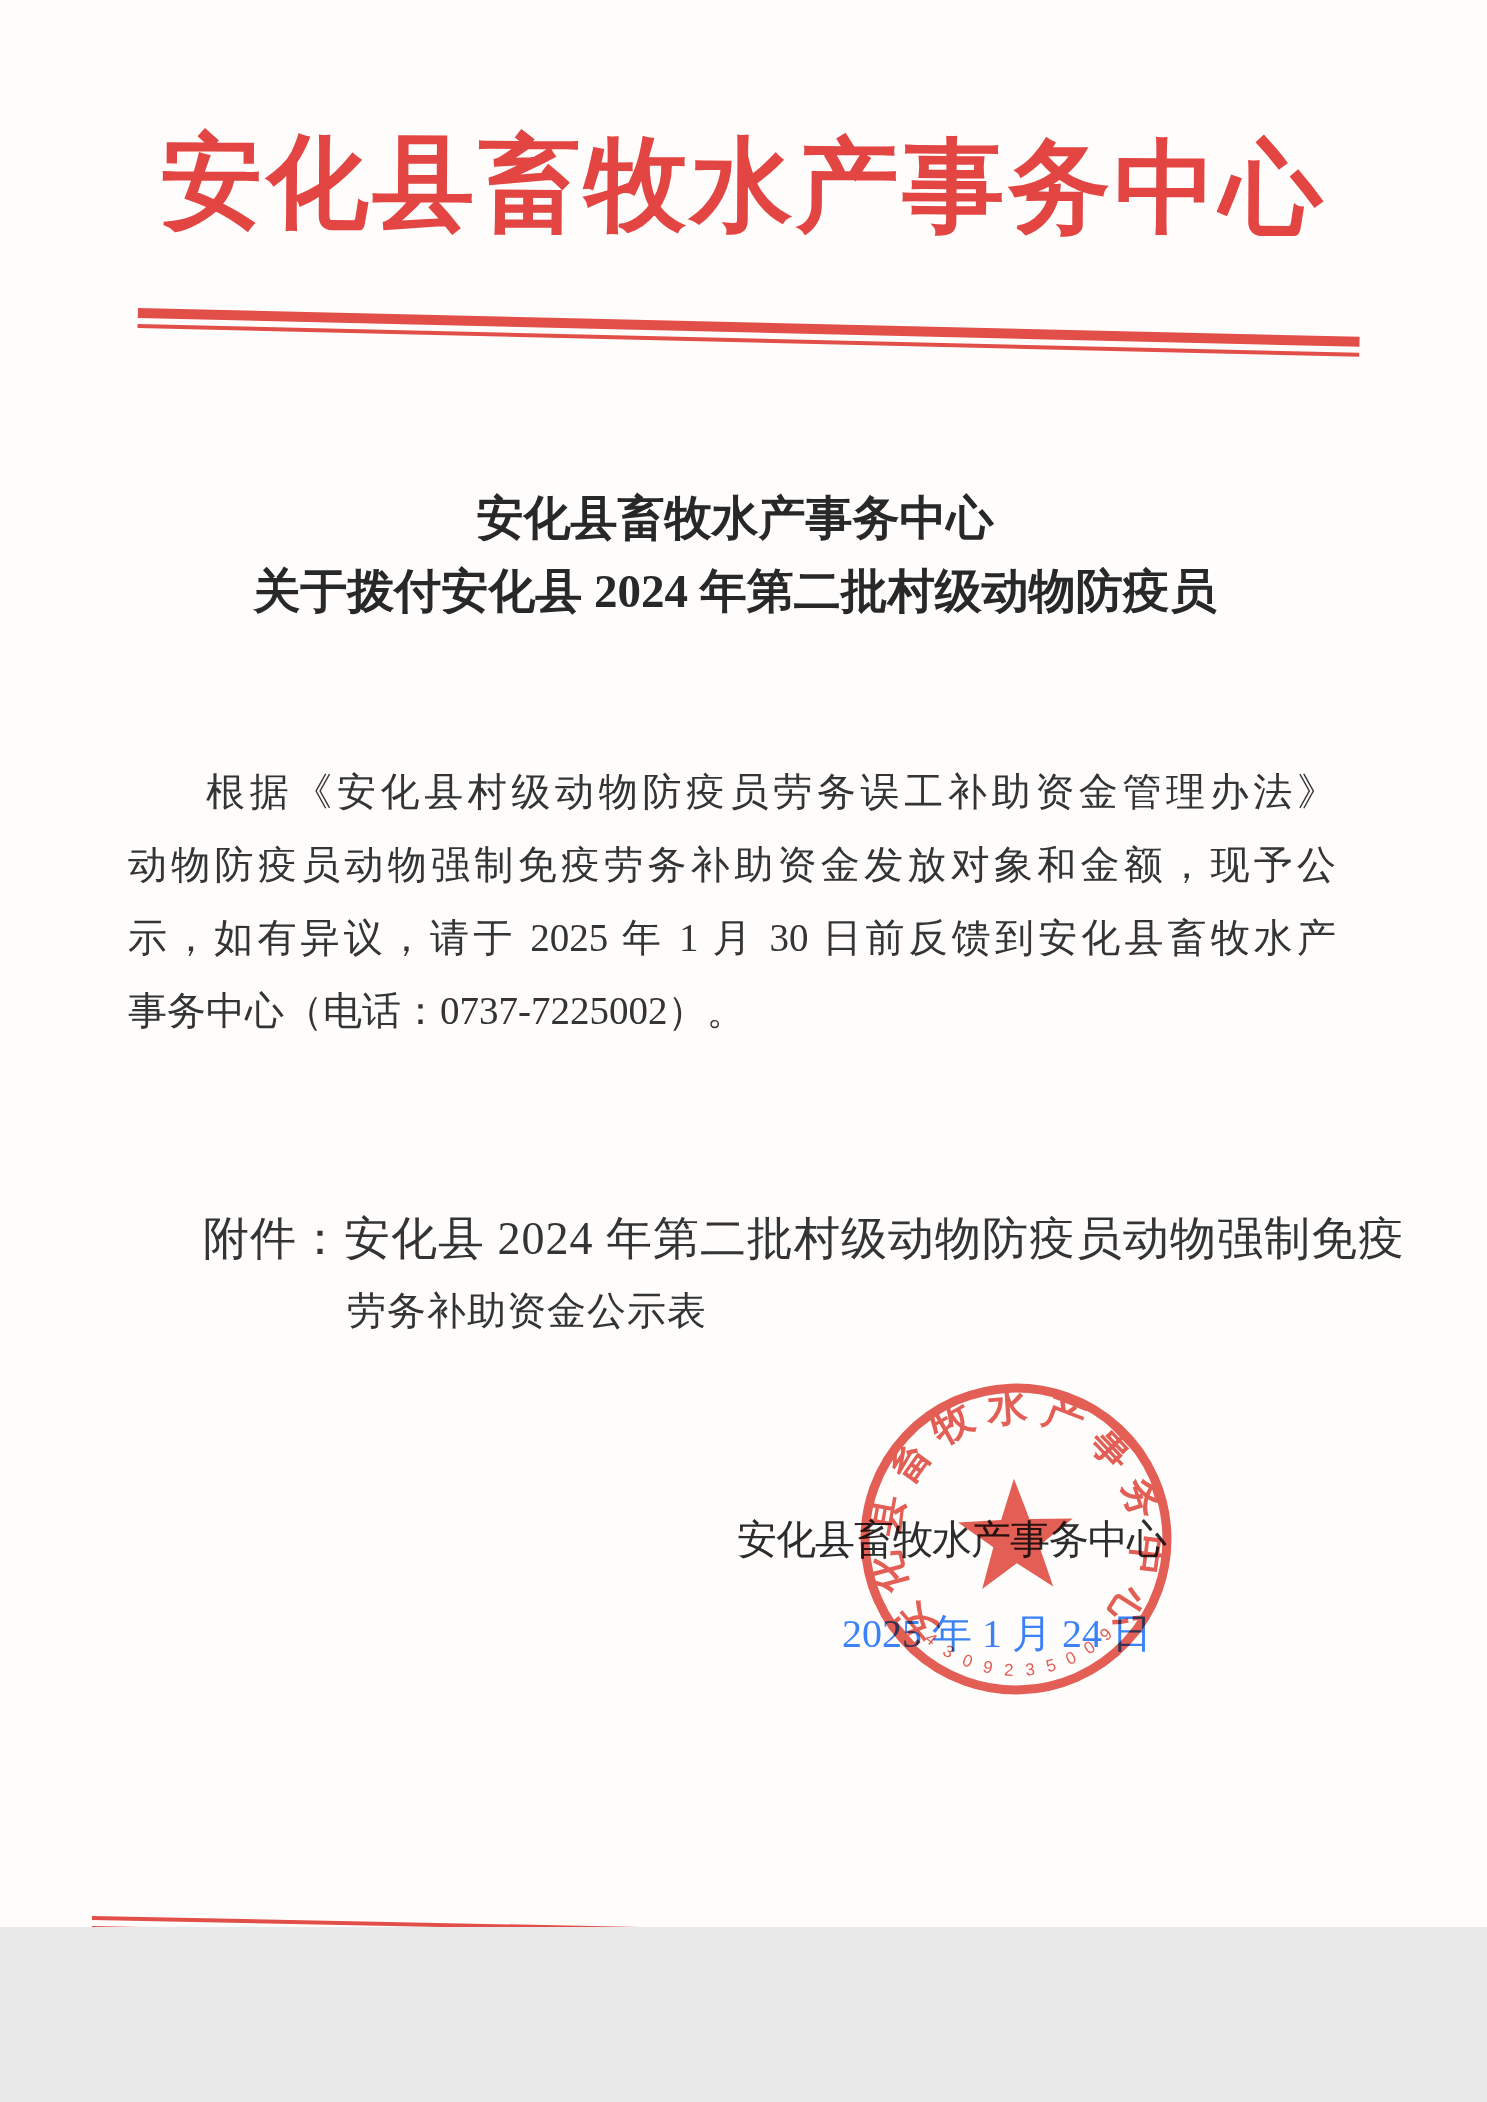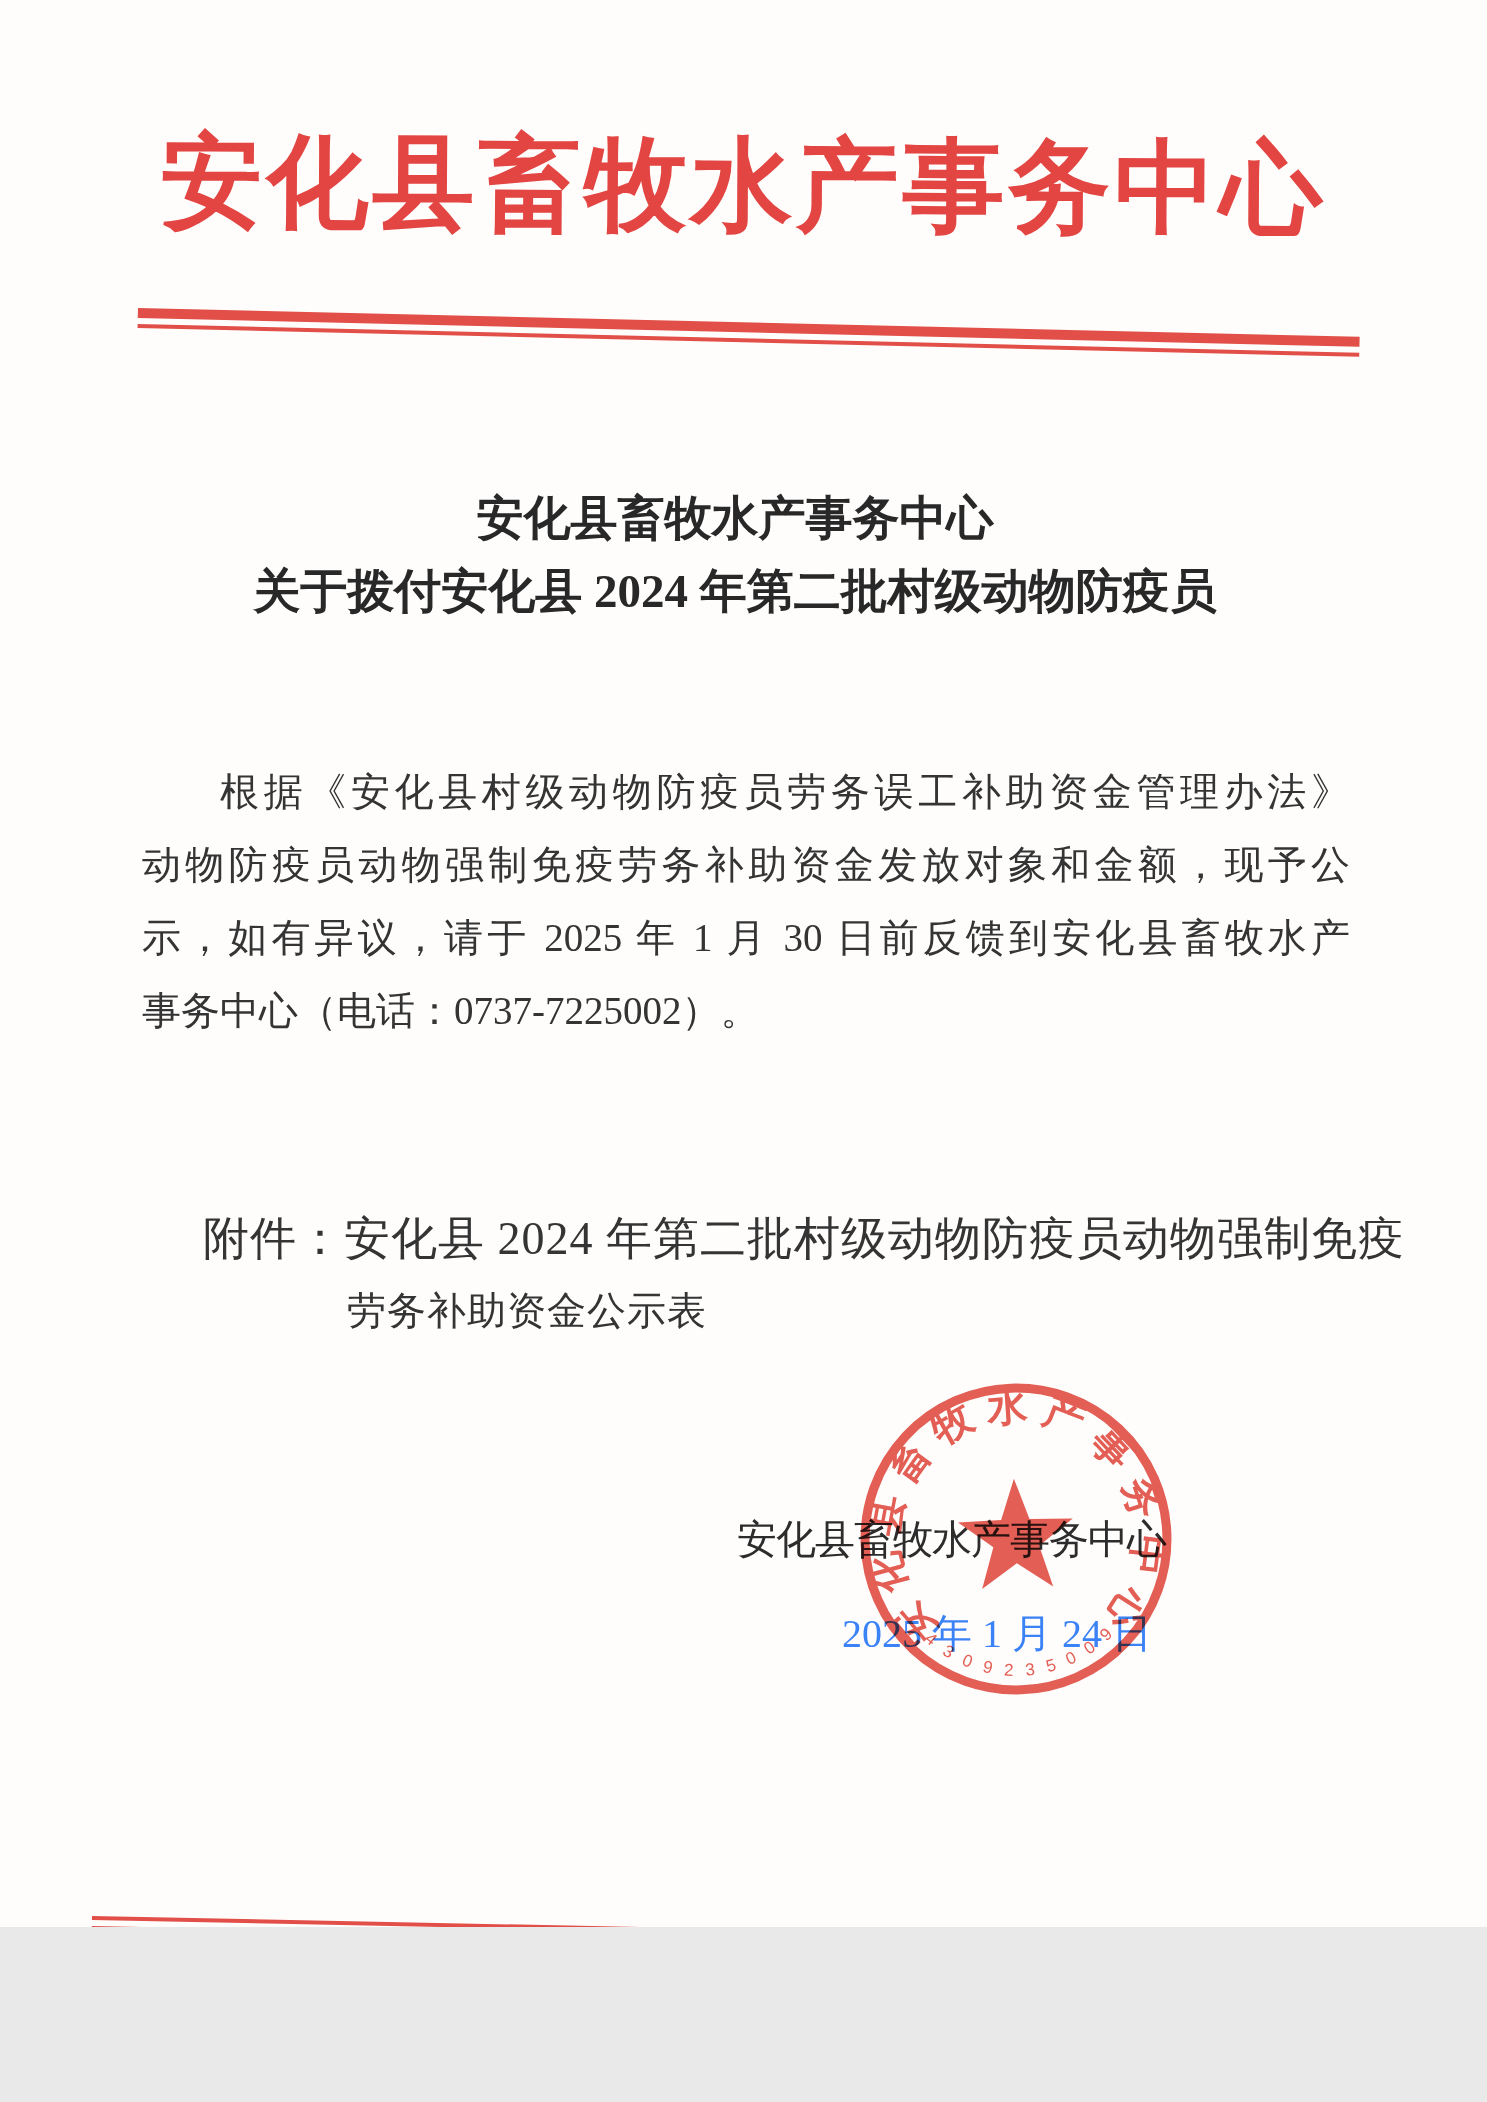--- a/index.html
+++ b/index.html
@@ -29,21 +29,21 @@
   .rule-bottom .thin{height:4px;margin:0 0 6px 0;}
   .rule-bottom .thick{height:11px;}
   
   .doc-title{
     position:absolute;left:100px;top:482px;width:1270px;
     text-align:center;font-weight:bold;
     font-size:47px;line-height:73px;color:#282828;
   }
   
   .body-text{
-    position:absolute;left:142px;top:762px;width:1208px;
+    position:absolute;left:128px;top:762px;width:1208px;
     font-size:39px;color:#343434;
   }
   .body-text .line{height:73px;line-height:60px;text-align:justify;text-align-last:justify;}
   .body-text .line.first{padding-left:78px;}
   .body-text .line.last{text-align:left;text-align-last:left;}
   
   .attach1{position:absolute;left:203px;top:1208px;font-size:46px;color:#343434;letter-spacing:1px;}
   .attach2{position:absolute;left:347px;top:1284px;font-size:39px;color:#343434;letter-spacing:1px;}
   
   .sig-org{position:absolute;left:737px;top:1512px;font-size:40px;color:#2c2c2c;letter-spacing:-1px;}

